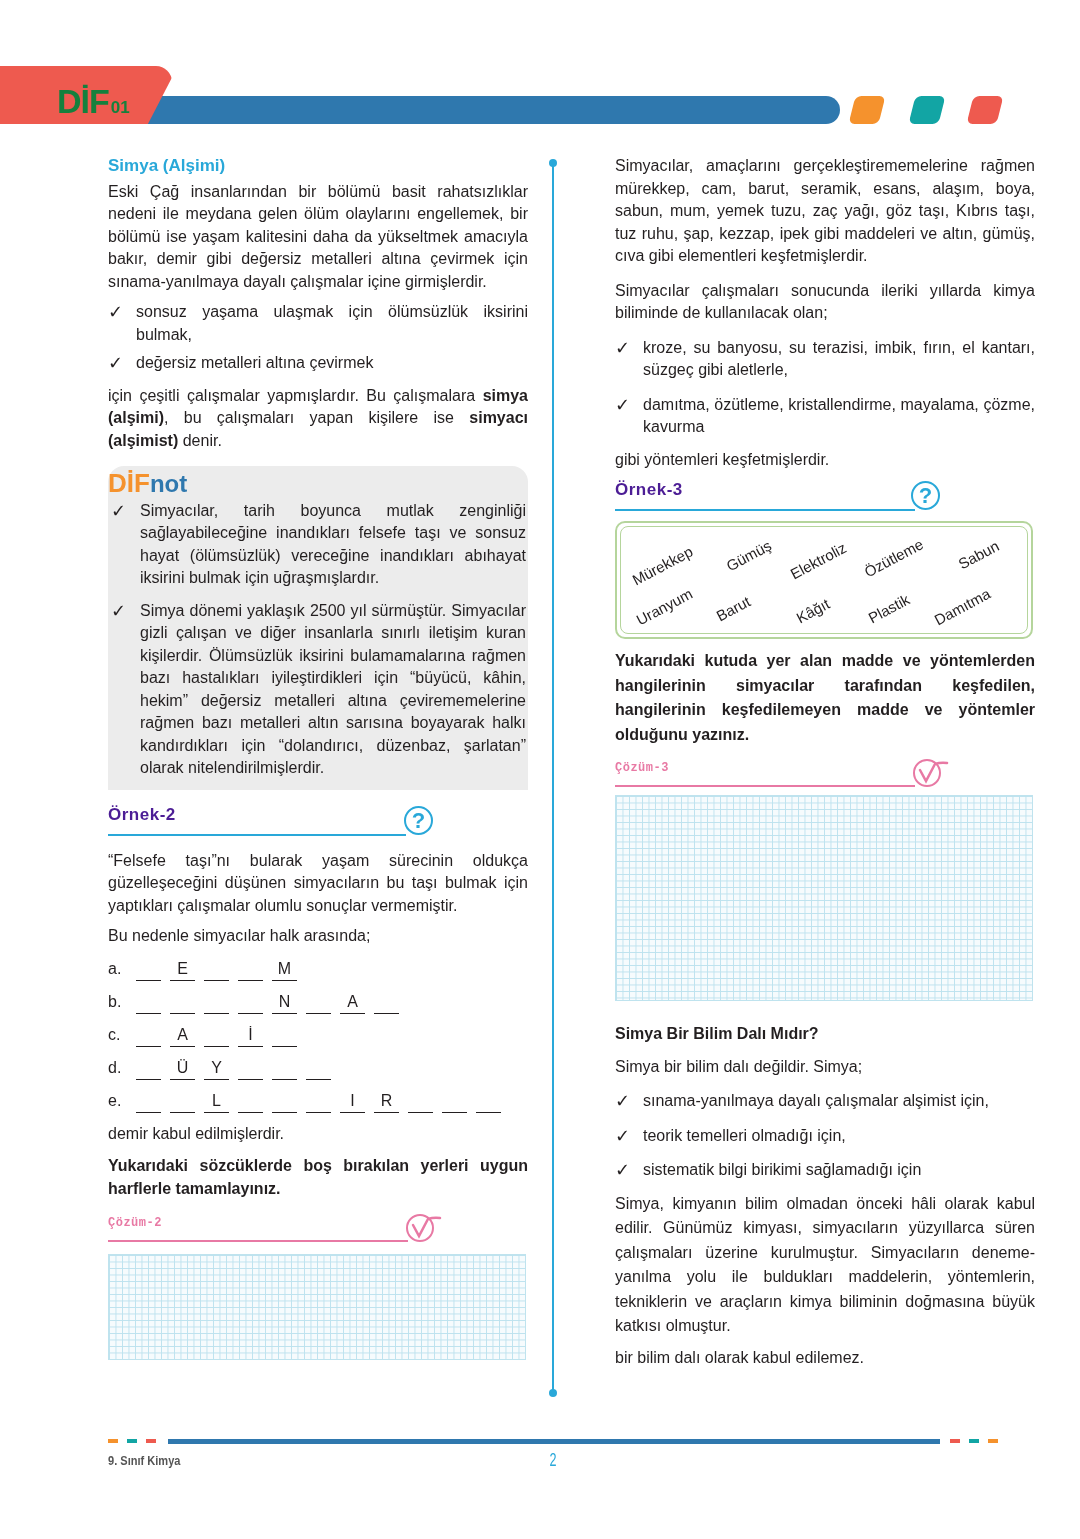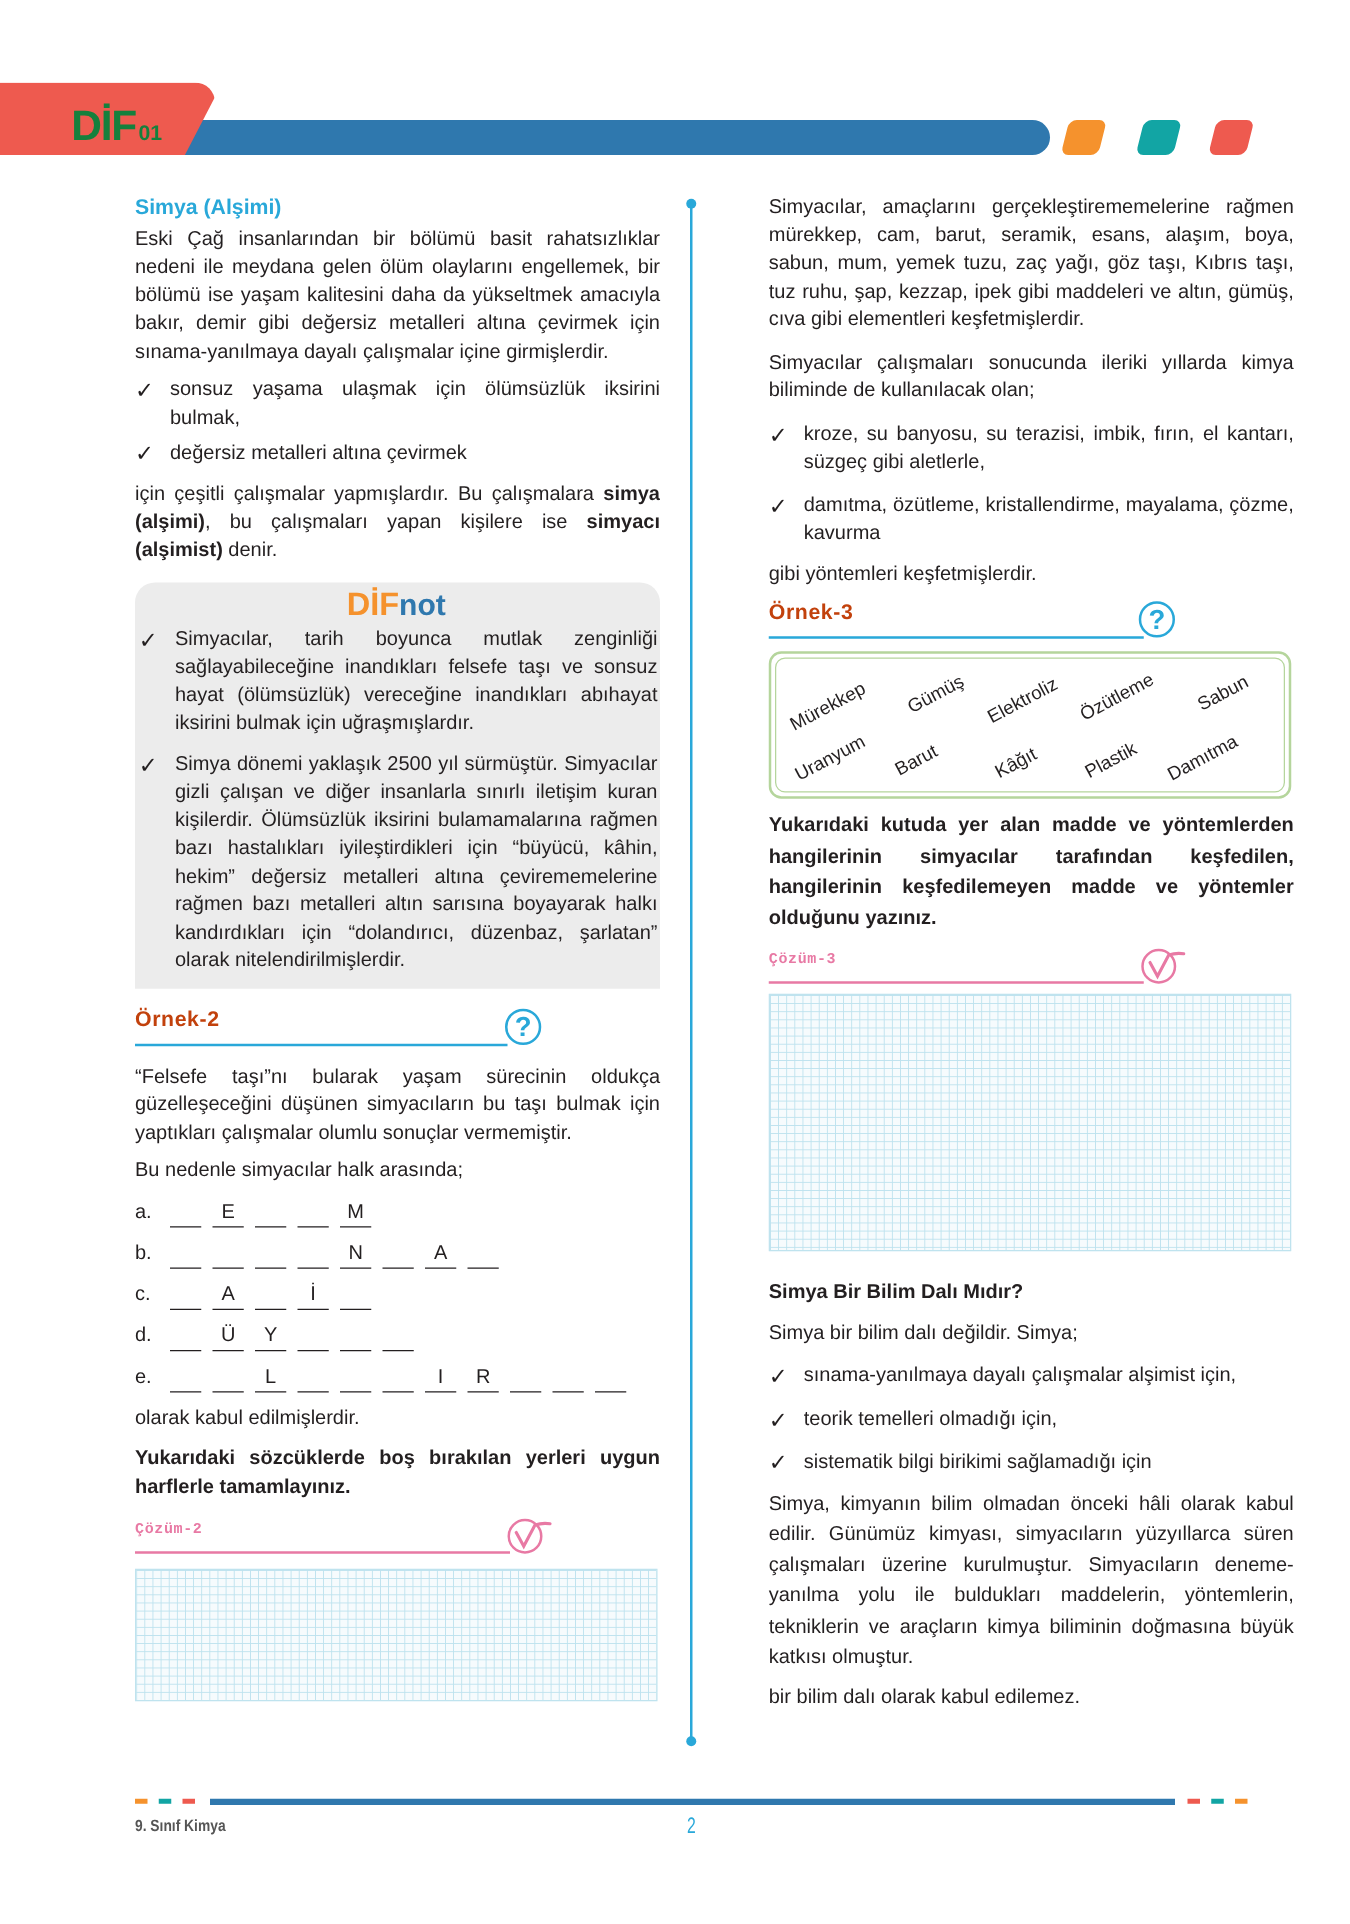--- a/index.html
+++ b/index.html
@@ -25,28 +25,28 @@
   ul.chk { list-style: none; margin-bottom: 10px; }
   ul.chk li { position: relative; padding-left: 28px; margin-bottom: 6px; text-align: justify; }
   ul.chk li .ck { position: absolute; left: 0; top: 0; font-size: 18px; }
 
   .divider { position: absolute; left: 552px; top: 163px; width: 2px; height: 1230px; background: #29a8d9; }
   .divider::before, .divider::after { content: ""; position: absolute; left: -3px; width: 8px; height: 8px; border-radius: 50%; background: #29a8d9; }
   .divider::before { top: -4px; } .divider::after { bottom: -4px; }
 
   
   .difnot { background: #ececec; border-radius: 16px 16px 0 0; padding: 6px 2px 4px 0; margin: 14px 0 14px 0; }
-  .difnot-title { text-align: center; font-weight: bold; font-size: 26px; margin-bottom: 4px; }
+  .difnot-title { text-align: left; font-weight: bold; font-size: 26px; margin-bottom: 4px; }
   .difnot-title .d { color: #f5922d; } .difnot-title .n { color: #2f78ae; font-size: 24px; }
   .difnot ul.chk li { padding-left: 32px; }
   .difnot ul.chk li .ck { left: 3px; }
 
   
   .ex-hdr { position: relative; height: 34px; margin: 8px 0 12px 0; }
-  .ex-hdr .lbl { font-weight: bold; font-size: 17px; color: #c2410c; letter-spacing: 0.5px; }
+  .ex-hdr .lbl { font-weight: bold; font-size: 17px; color: #4c1d95; letter-spacing: 0.5px; }
   .ex-hdr .line { position: absolute; left: 0; bottom: 2px; width: 298px; height: 2px; background: #29a8d9; }
   .ex-hdr .qicon { position: absolute; left: 296px; top: 2px; width: 29px; height: 29px; border: 2.5px solid #29a8d9; border-radius: 50%; color: #29a8d9; font-weight: bold; font-size: 22px; line-height: 25px; text-align: center; }
 
   .sol-hdr { position: relative; height: 34px; margin: 10px 0 10px 0; }
   .sol-hdr .lbl { font-weight: bold; font-size: 12px; color: #e879a4; letter-spacing: 0.5px; font-family: Liberation Mono, monospace; }
   .sol-hdr .line { position: absolute; left: 0; bottom: 2px; width: 300px; height: 2px; background: #e879a4; }
   .sol-hdr .vicon { position: absolute; left: 296px; top: 0; width: 40px; height: 34px; }
 
   .grid { border: 1px solid #bfe3ee; background-color: #f6fbfd;
     background-image: linear-gradient(#bde2ee 1px, transparent 1px), linear-gradient(90deg, #bde2ee 1px, transparent 1px);
@@ -151,21 +151,21 @@
         <span class="blank"></span>
         <span class="blank"></span>
         <span class="blank">I</span>
         <span class="blank">R</span>
         <span class="blank"></span>
         <span class="blank"></span>
         <span class="blank"></span>
       </div>
     </div>
 
-  <p style="margin-top:10px;margin-bottom:10px">olarak kabul edilmişlerdir.</p>
+  <p style="margin-top:10px;margin-bottom:10px">demir kabul edilmişlerdir.</p>
   <p class="bold">Yukarıdaki sözcüklerde boş bırakılan yerleri uygun harflerle tamamlayınız.</p>
 
   <div class="sol-hdr">
     <span class="lbl">Çözüm-2</span>
     <div class="line"></div>
     <svg class="vicon" viewBox="0 0 40 34">
         <circle cx="16" cy="18" r="13" fill="none" stroke="#e879a4" stroke-width="2"></circle>
         <path d="M9 15 L15 26 L24 9 Q30 7 36 8" fill="none" stroke="#e879a4" stroke-width="2.5" stroke-linecap="round"></path>
       </svg>
   </div>

